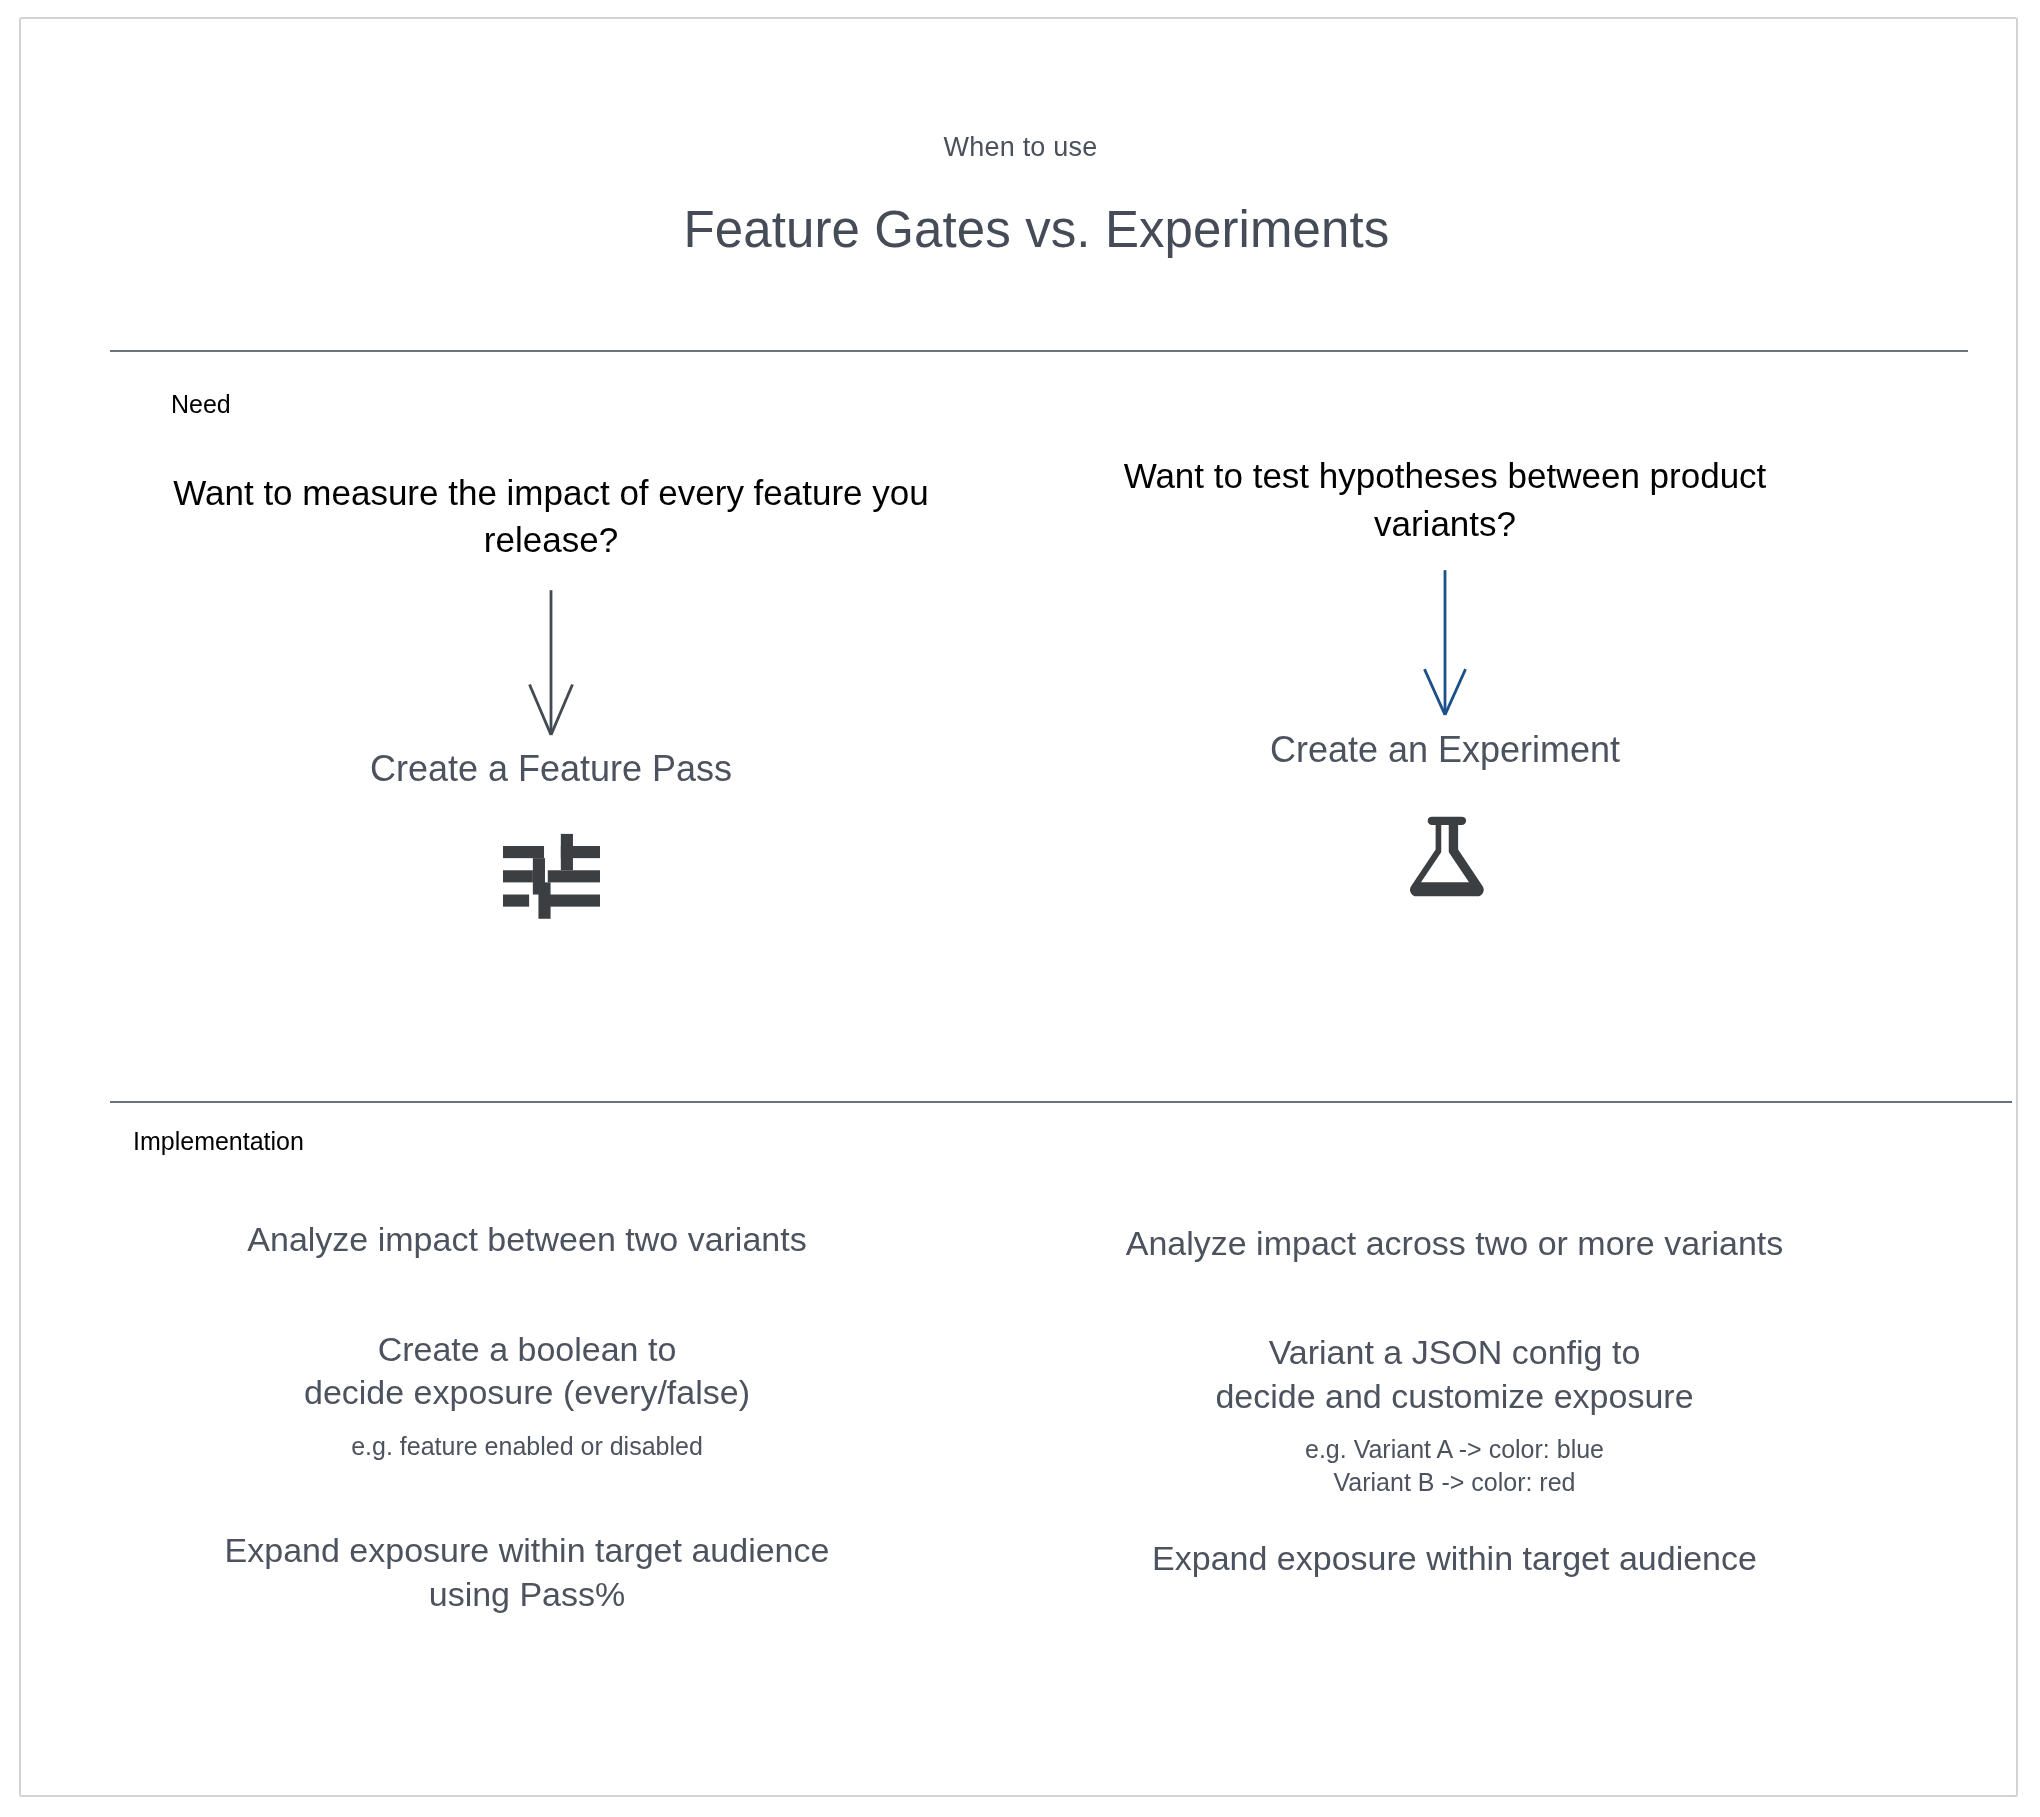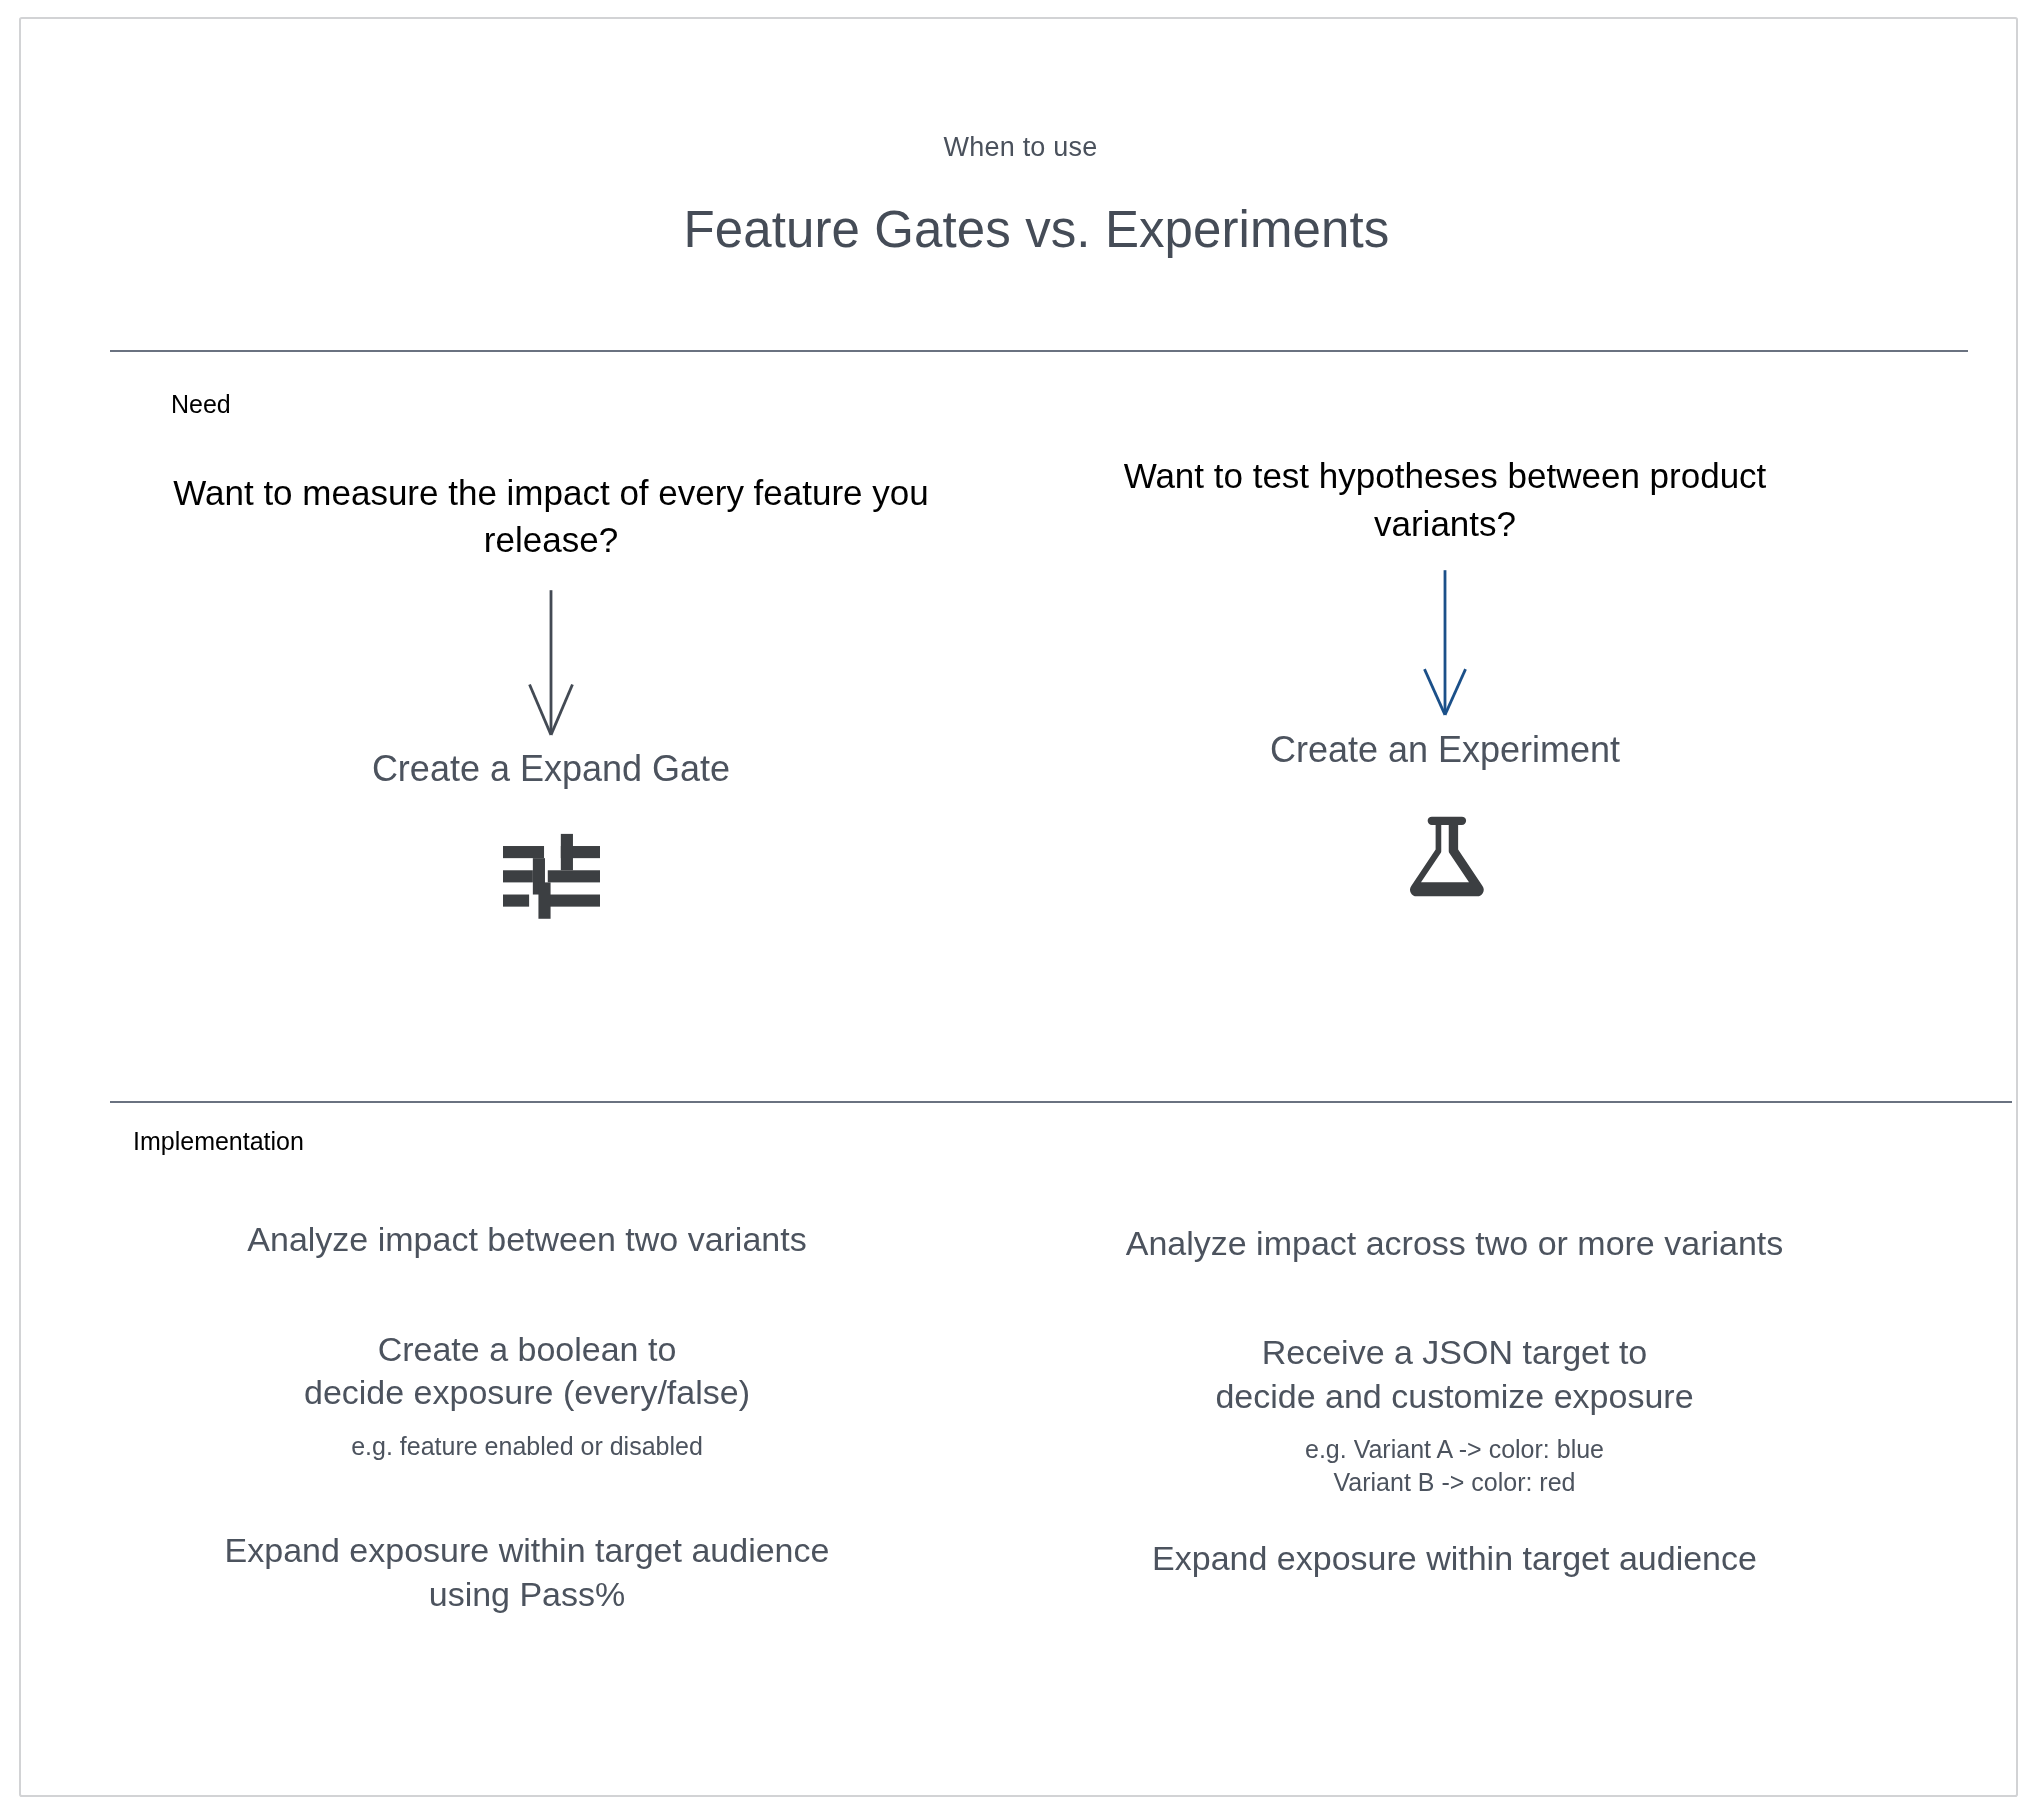--- a/index.html
+++ b/index.html
@@ -186,21 +186,21 @@
       <div class="need-question">Want to measure the impact of every feature you release?</div>
 
       <div class="arrow-wrap">
         <svg width="56" height="150" viewBox="0 0 60 160">
           <line x1="30" y1="2" x2="30" y2="155" stroke="#434a54" stroke-width="3"></line>
           <line x1="30" y1="157" x2="7" y2="103" stroke="#434a54" stroke-width="3"></line>
           <line x1="30" y1="157" x2="53" y2="103" stroke="#434a54" stroke-width="3"></line>
         </svg>
       </div>
 
-      <div class="need-action">Create a Expand Gate</div>
+      <div class="need-action">Create a Feature Pass</div>
 
       <div class="icon-wrap">
         <svg width="97" height="90" viewBox="0 0 104 96">
 
           <rect x="0" y="18" width="44" height="13" fill="#3c3f42"></rect>
           <rect x="62" y="18" width="42" height="13" fill="#3c3f42"></rect>
           <rect x="62" y="5" width="13" height="39" fill="#3c3f42"></rect>
 
           <rect x="0" y="44" width="32" height="13" fill="#3c3f42"></rect>
           <rect x="48" y="44" width="56" height="13" fill="#3c3f42"></rect>
@@ -264,21 +264,21 @@
       </div>
     </div>
 
     <div class="impl-col" id="impl-col-right">
 
       <div class="impl-block block-1">
         <div class="impl-line">Analyze impact across two or more variants</div>
       </div>
 
       <div class="impl-block block-2">
-        <div class="impl-line">Receive a JSON target to</div>
+        <div class="impl-line">Variant a JSON config to</div>
         <div class="impl-line">decide and customize exposure</div>
         <div class="impl-sub">
           <div>e.g. Variant A -&gt; color: blue</div>
           <div>Variant B -&gt; color: red</div>
         </div>
       </div>
 
       <div class="impl-block block-3">
         <div class="impl-line">Expand exposure within target audience</div>
       </div>

